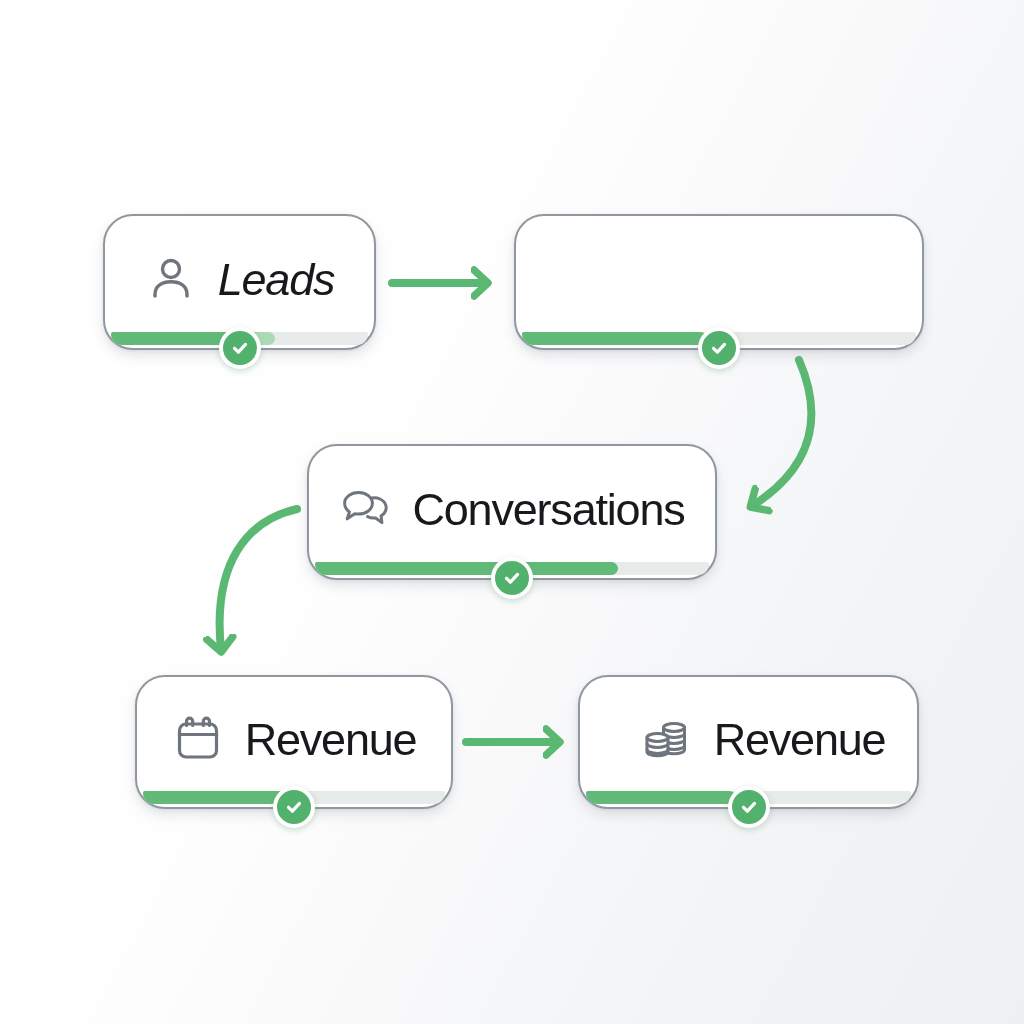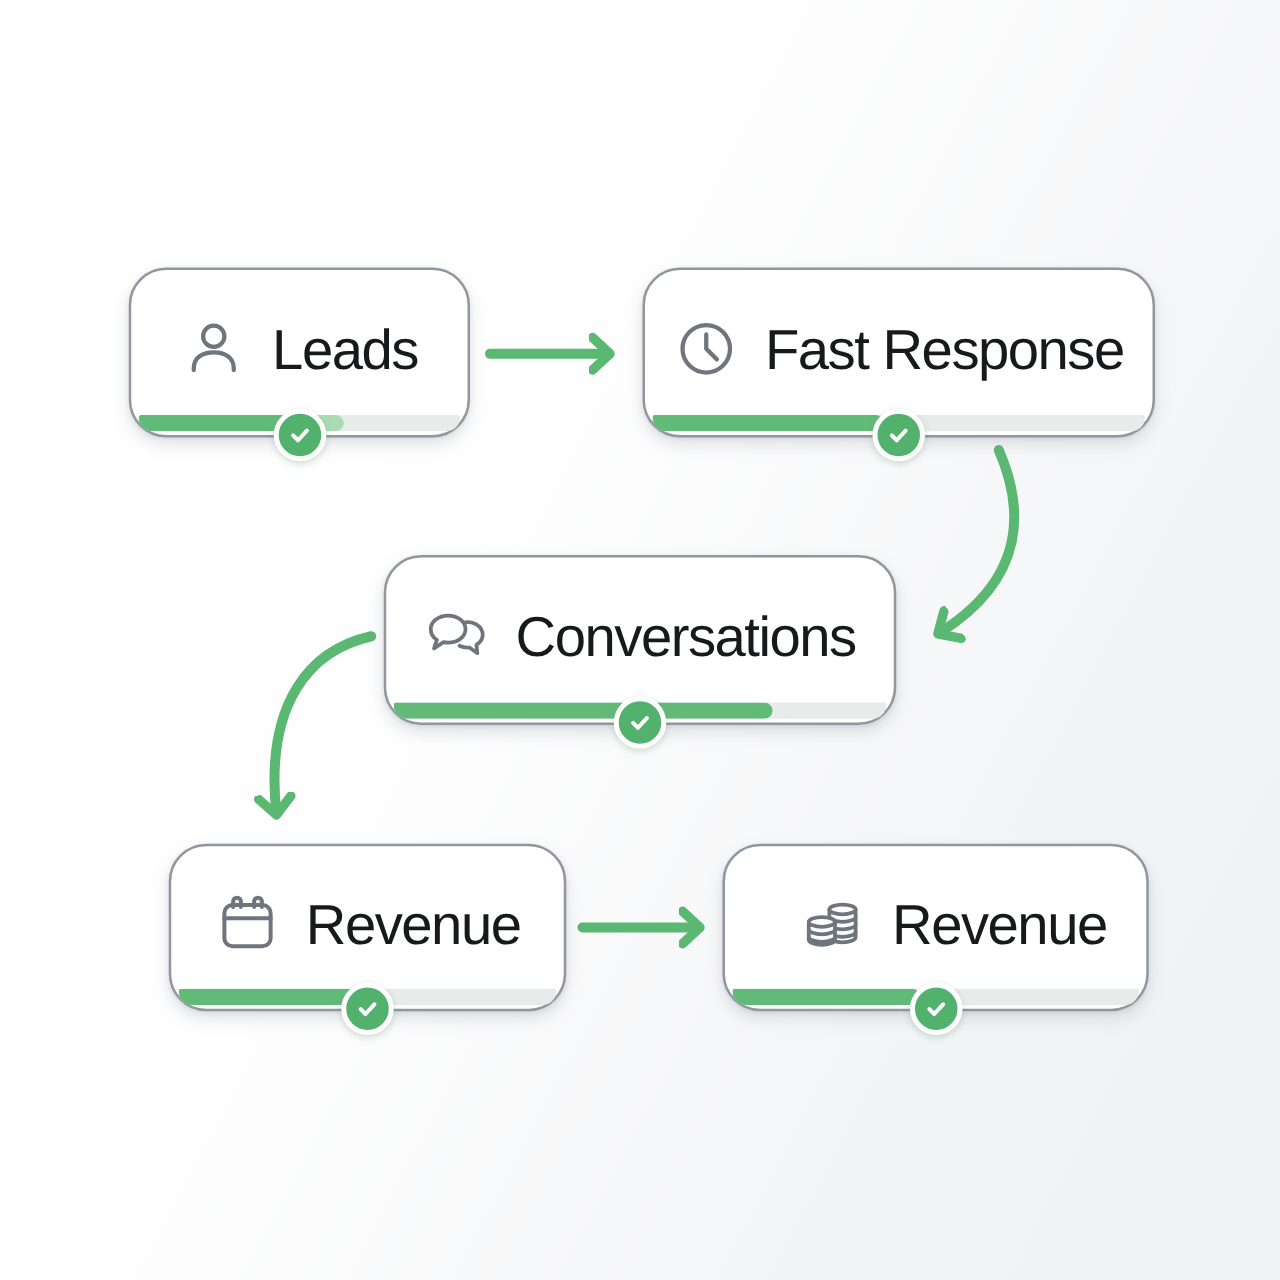--- a/index.html
+++ b/index.html
@@ -34,21 +34,21 @@
   .bar-fill{position:absolute;left:0;top:0;bottom:0;background:#62ba78;border-radius:0 8px 8px 0;}
   .bar-fill-light{position:absolute;top:0;bottom:0;background:#abdbb5;border-radius:0 8px 8px 0;}
   .check{
     position:absolute;left:50%;bottom:-21px;transform:translateX(-50%);
     width:34px;height:34px;background:#52b26d;
     border:4px solid #ffffff;border-radius:50%;
     display:flex;align-items:center;justify-content:center;
     box-shadow:0 2px 6px rgba(110,160,120,.35);z-index:3;
   }
   
-  .node-leads{left:103px;top:214px;width:269px;height:132px;}
+  .node-leads{left:103px;top:214px;width:269px;height:132px;font-style:italic;}
   .node-fast-response{left:514px;top:214px;width:406px;height:132px;}
   .node-conversations{left:307px;top:444px;width:406px;height:132px;}
   .node-bookings{left:135px;top:675px;width:314px;height:130px;}
   .node-revenue{left:578px;top:675px;width:308px;height:130px;padding-left:29px;}
 </style>
 </head>
 <body>
 
 <div class="canvas">
 
@@ -79,29 +79,20 @@
       <div class="bar-fill-light" style="left: 52%; width: 12%;"></div>
     </div>
     <div class="check">
       <svg width="22" height="22" viewBox="0 0 34 34" fill="none" stroke="#ffffff" stroke-width="5" stroke-linecap="round" stroke-linejoin="round">
         <polyline points="8.5,17.5 14.5,23.5 25.5,11.5"></polyline>
       </svg>
     </div>
   </div>
 
   <div class="node node-fast-response">
-    <div class="node-content">
-      <span class="icon">
-        <svg width="52" height="52" viewBox="0 0 52 52" fill="none" stroke="#6e757c" stroke-width="3.4" stroke-linecap="round" stroke-linejoin="round">
-          <circle cx="26" cy="26" r="19"></circle>
-          <path d="M26 14.5 V26 L34.5 34.5"></path>
-        </svg>
-      </span>
-      <span class="node-label">Fast Response</span>
-    </div>
     <div class="bar">
       <div class="bar-fill" style="width: 47%;"></div>
       <div class="bar-fill-light" style="left: 47%; width: 0%;"></div>
     </div>
     <div class="check">
       <svg width="22" height="22" viewBox="0 0 34 34" fill="none" stroke="#ffffff" stroke-width="5" stroke-linecap="round" stroke-linejoin="round">
         <polyline points="8.5,17.5 14.5,23.5 25.5,11.5"></polyline>
       </svg>
     </div>
   </div>

